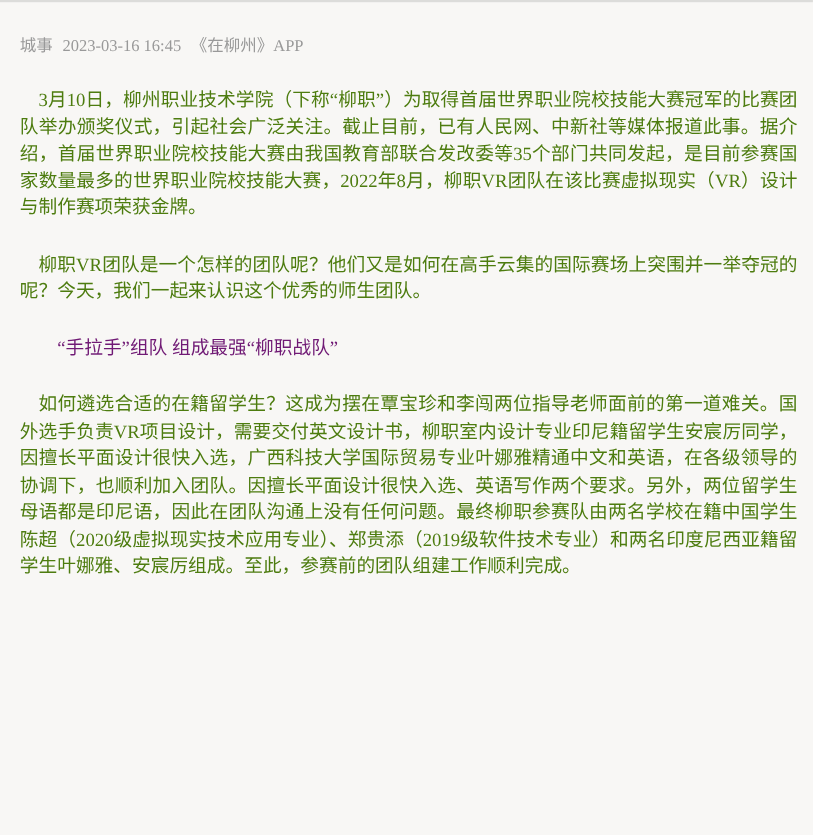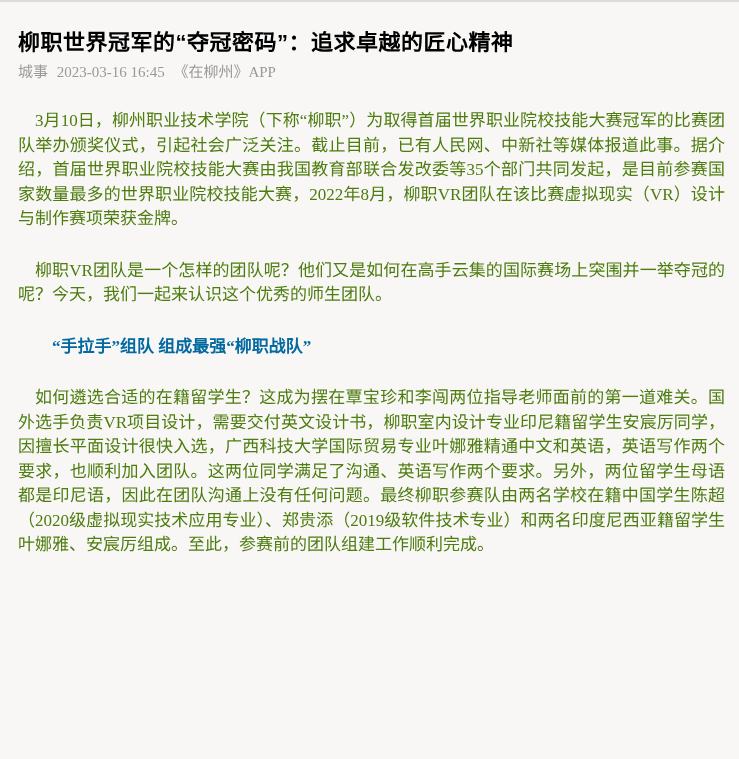--- a/index.html
+++ b/index.html
@@ -48,42 +48,41 @@
     font-size: 17px;
     line-height: 24.5px;
     text-align: justify;
     text-indent: 1em;
     color: #4d7c0f;
   }
   h3.section-heading {
     margin: 27px 0 0 0;
     font-size: 17px;
     line-height: 24.5px;
-    font-weight: bold;
+    font-weight: normal;
     text-indent: 2em;
-    color: #0369a1;
+    color: #701a75;
   }
 </style>
 </head>
 <body>
 
 <div class="top-line"></div>
 
 <main class="article">
 
-  <h1 class="title">柳职世界冠军的“夺冠密码”：追求卓越的匠心精神</h1>
 
   <div class="meta">
     <span>城事</span>
     <span>2023-03-16 16:45</span>
     <span>《在柳州》APP</span>
   </div>
 
   <p class="body-para">3月10日，柳州职业技术学院（下称“柳职”）为取得首届世界职业院校技能大赛冠军的比赛团队举办颁奖仪式，引起社会广泛关注。截止目前，已有人民网、中新社等媒体报道此事。据介绍，首届世界职业院校技能大赛由我国教育部联合发改委等35个部门共同发起，是目前参赛国家数量最多的世界职业院校技能大赛，2022年8月，柳职VR团队在该比赛虚拟现实（VR）设计与制作赛项荣获金牌。</p>
 
   <p class="body-para">柳职VR团队是一个怎样的团队呢？他们又是如何在高手云集的国际赛场上突围并一举夺冠的呢？今天，我们一起来认识这个优秀的师生团队。</p>
 
   <h3 class="section-heading">“手拉手”组队 组成最强“柳职战队”</h3>
 
 
-  <p class="body-para">如何遴选合适的在籍留学生？这成为摆在覃宝珍和李闯两位指导老师面前的第一道难关。国外选手负责VR项目设计，需要交付英文设计书，柳职室内设计专业印尼籍留学生安宸厉同学，因擅长平面设计很快入选，广西科技大学国际贸易专业叶娜雅精通中文和英语，英语写作两个要求，也顺利加入团队。这两位同学满足了沟通、英语写作两个要求。另外，两位留学生母语都是印尼语，因此在团队沟通上没有任何问题。最终柳职参赛队由两名学校在籍中国学生陈超（2020级虚拟现实技术应用专业）、郑贵添（2019级软件技术专业）和两名印度尼西亚籍留学生叶娜雅、安宸厉组成。至此，参赛前的团队组建工作顺利完成。</p>
+  <p class="body-para">如何遴选合适的在籍留学生？这成为摆在覃宝珍和李闯两位指导老师面前的第一道难关。国外选手负责VR项目设计，需要交付英文设计书，柳职室内设计专业印尼籍留学生安宸厉同学，因擅长平面设计很快入选，广西科技大学国际贸易专业叶娜雅精通中文和英语，在各级领导的协调下，也顺利加入团队。因擅长平面设计很快入选、英语写作两个要求。另外，两位留学生母语都是印尼语，因此在团队沟通上没有任何问题。最终柳职参赛队由两名学校在籍中国学生陈超（2020级虚拟现实技术应用专业）、郑贵添（2019级软件技术专业）和两名印度尼西亚籍留学生叶娜雅、安宸厉组成。至此，参赛前的团队组建工作顺利完成。</p>
 
 </main>
 
 </body></html>

